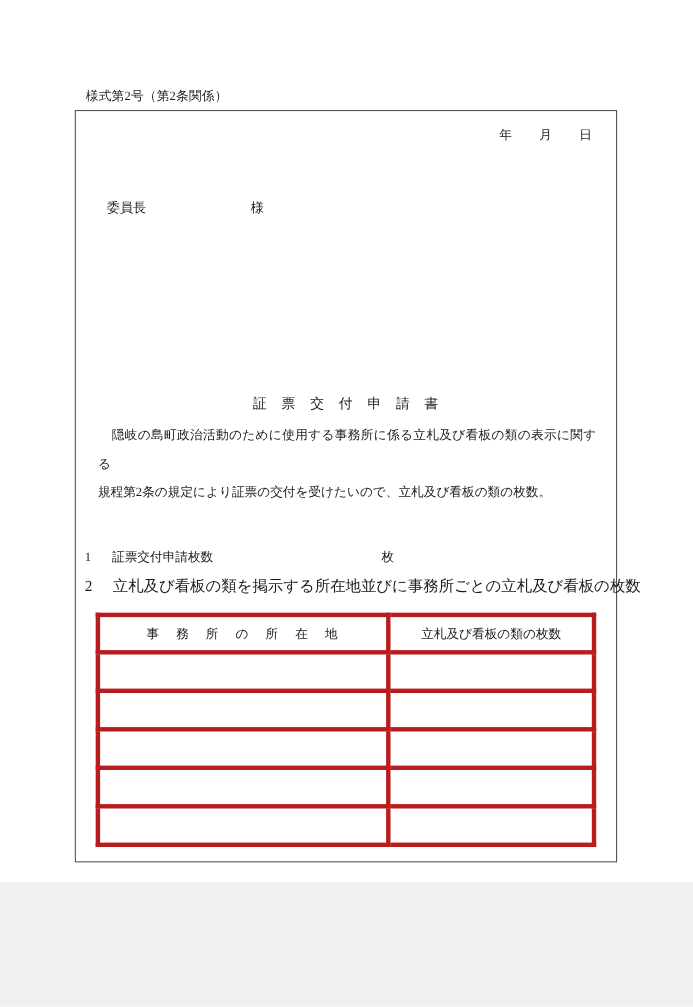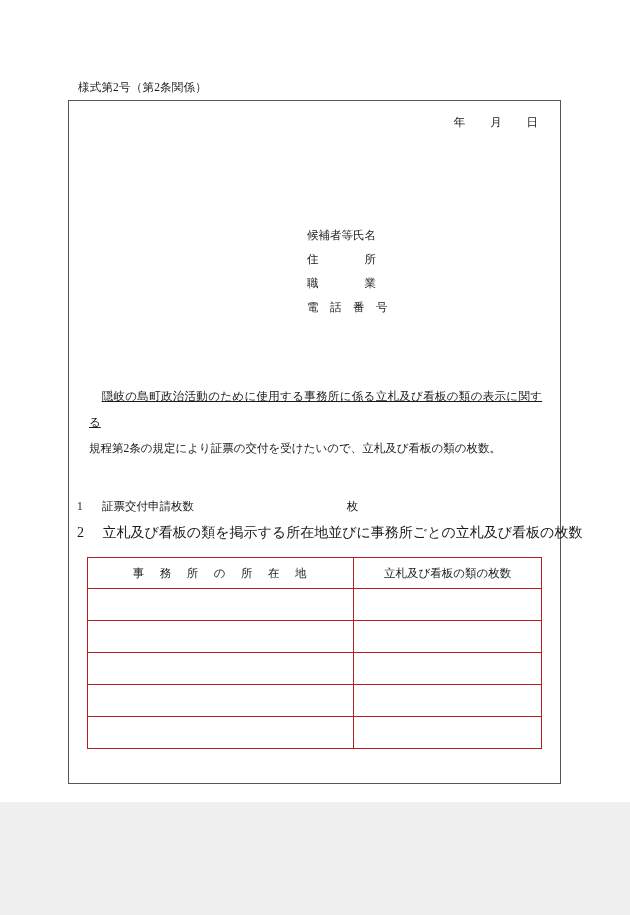--- a/index.html
+++ b/index.html
@@ -87,21 +87,21 @@
     left: 20px;
     right: 18px;
     top: 282px;
     font-size: 11.5px;
     line-height: 26px;
   }
   .body-text p {
     margin: 0;
     text-align: justify;
   }
-  .body-text p.indent { text-indent: 1.1em; text-decoration: underline; }
+  .body-text p.indent { text-indent: 1.1em; }
   .item1 {
     position: absolute;
     left: 8px;
     top: 398px;
     font-size: 11.5px;
     white-space: nowrap;
   }
   .item1 .num { display: inline-block; width: 22px; }
   .item1 .mai { display: inline-block; margin-left: 150px; }
   .item2 {
@@ -114,21 +114,21 @@
   .item2 .num { display: inline-block; width: 22px; }
   table.sheet {
     position: absolute;
     left: 18px;
     top: 456px;
     width: 455px;
     border-collapse: collapse;
     font-size: 11.5px;
   }
   table.sheet td {
-    border: 1px solid #b91c1c;
+    border: 4px solid #b91c1c;
     height: 31px;
     text-align: center;
     vertical-align: middle;
     padding: 0;
   }
   table.sheet td.col-a { width: 267px; }
   table.sheet td.col-b { width: 188px; }
   table.sheet tr.head td { height: 30px; }
   .hdr-a { letter-spacing: 2px; }
 </style>
@@ -141,28 +141,27 @@
 
   <div class="frame">
 
     <div class="date-line">
       <span class="d-year">年</span>
       <span class="d-month">月</span>
       <span class="d-day">日</span>
     </div>
 
 
-
-    <div class="applicant-block">
-      <div>候補者等氏名</div>
-      <div>住　　　　所</div>
-      <div>職　　　　業</div>
-      <div>電　話　番　号</div>
-    </div>
-
+    <div class="chair-row">
+      <span>委員長</span>
+      <span class="sama">様</span>
+    </div>
+
+
+    <div class="title">証　票　交　付　申　請　書</div>
 
     <div class="body-text">
       <p class="indent">隠岐の島町政治活動のために使用する事務所に係る立札及び看板の類の表示に関する</p>
       <p>規程第2条の規定により証票の交付を受けたいので、立札及び看板の類の枚数。</p>
     </div>
 
     <div class="item1">
       <span class="num">1</span>
       <span>証票交付申請枚数</span>
       <span class="mai">枚</span>

